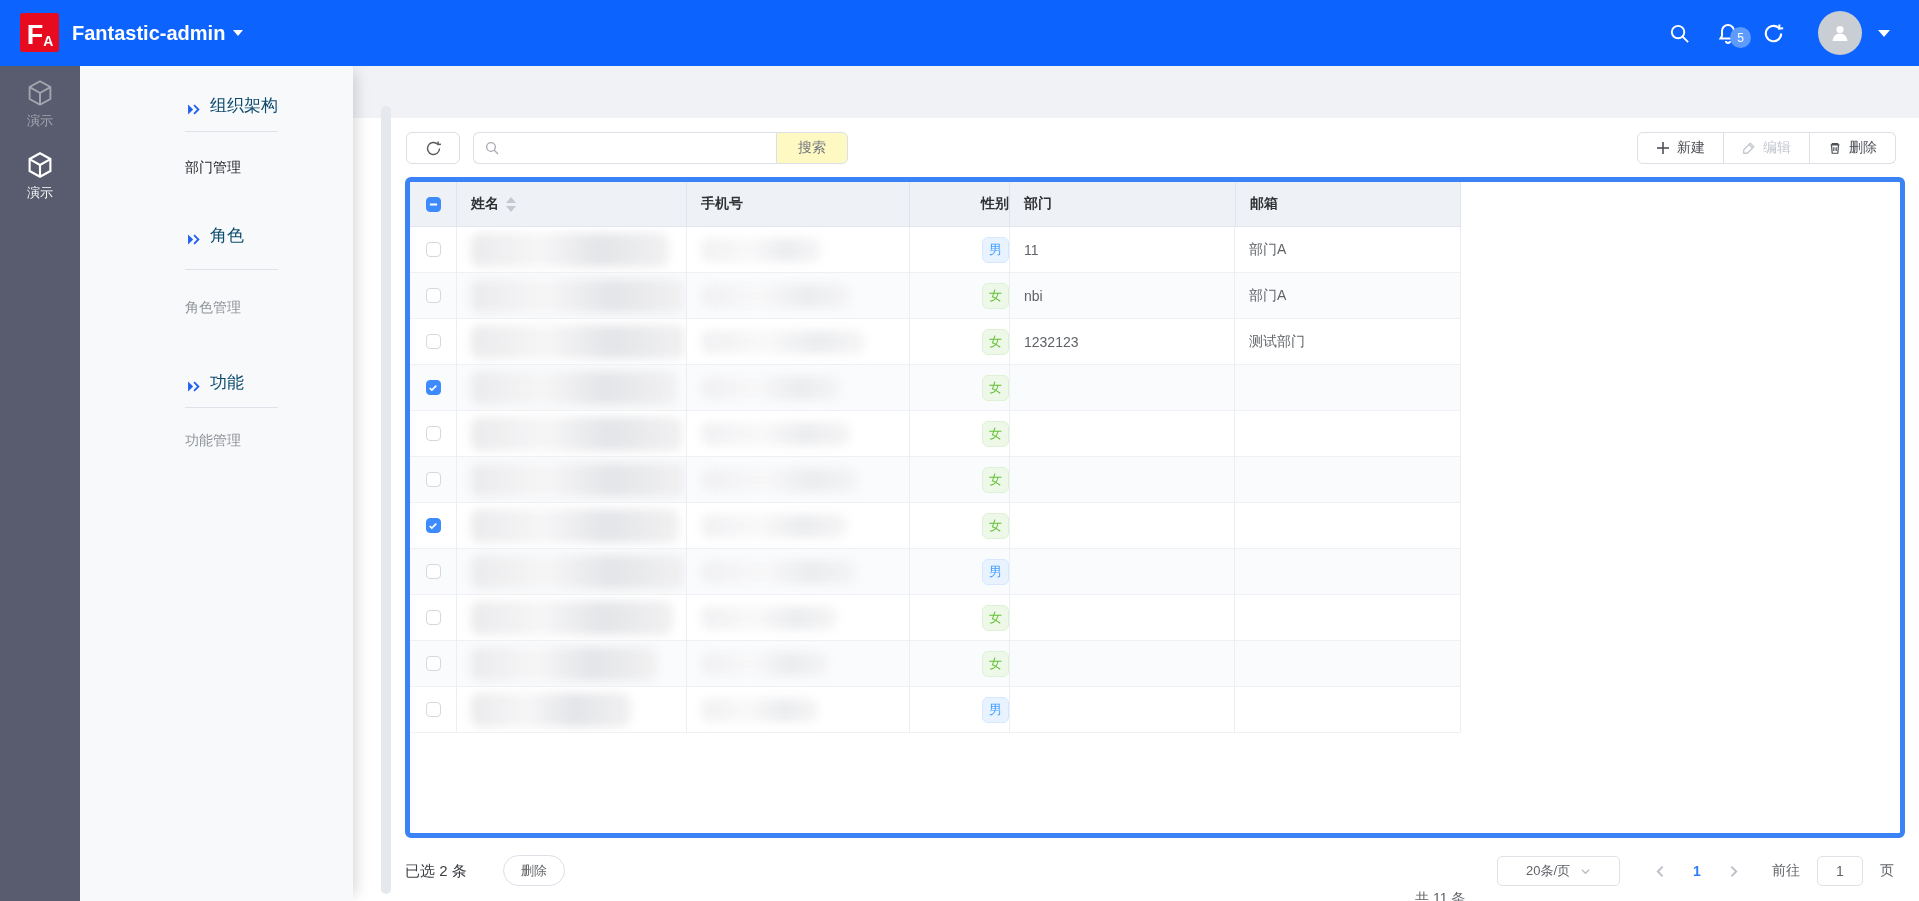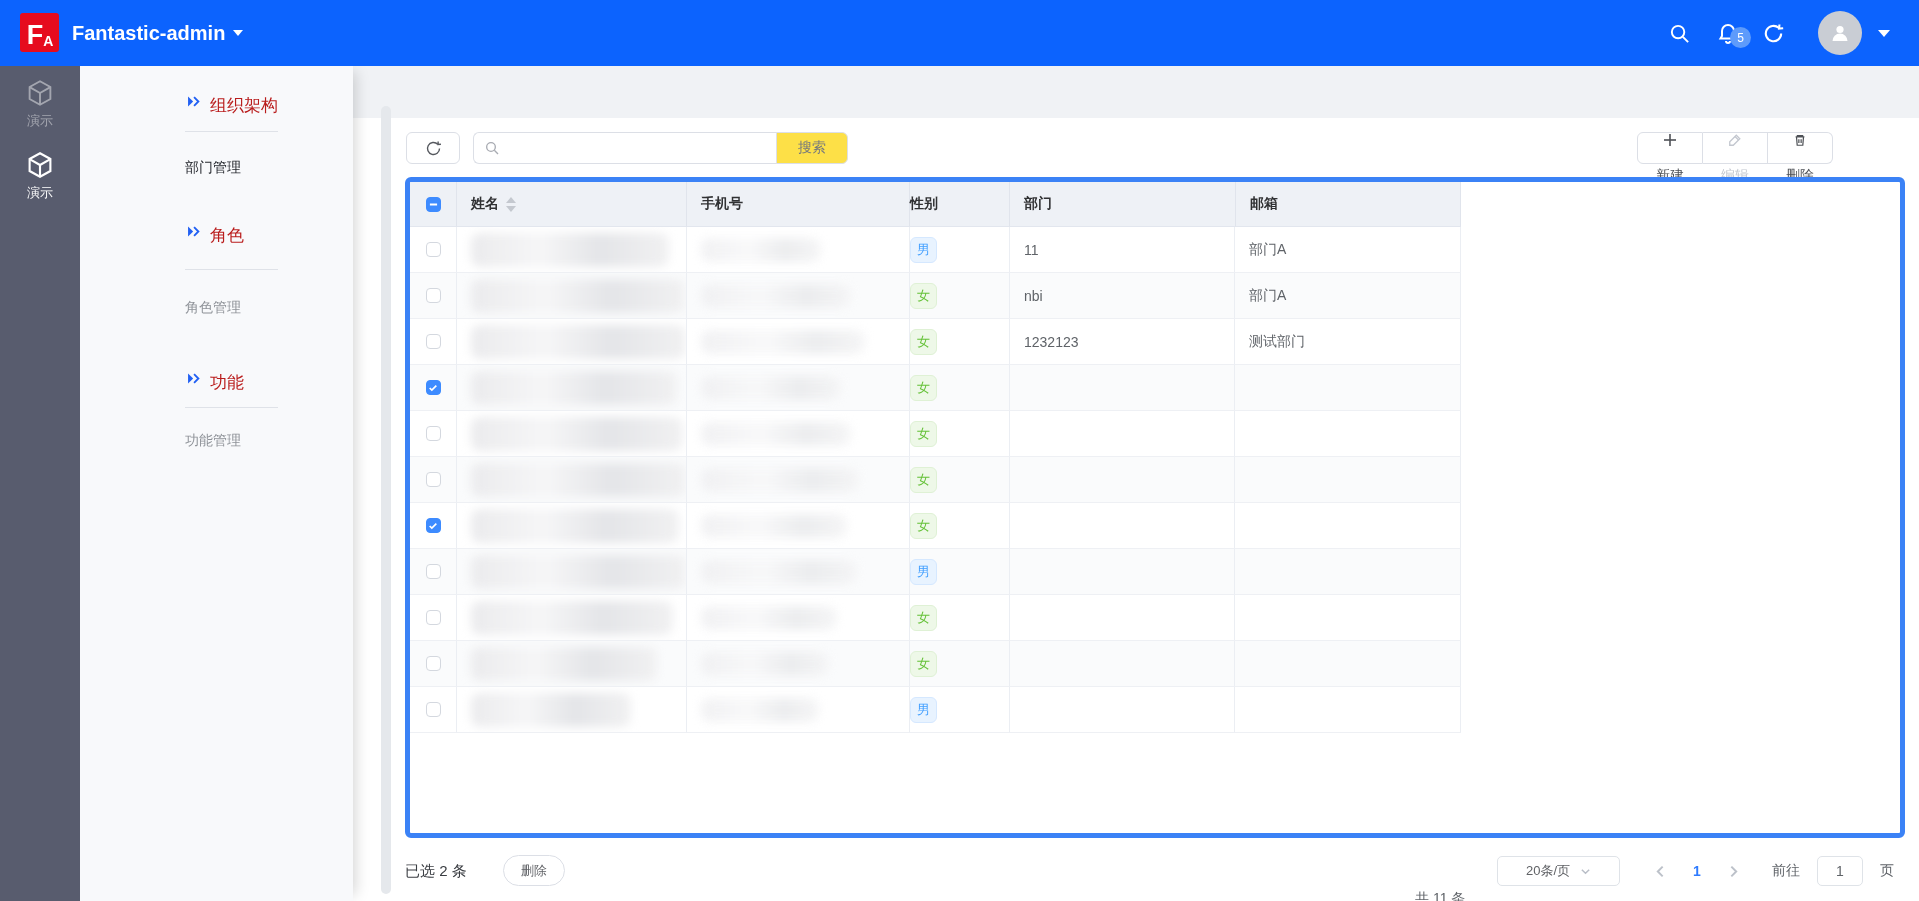--- a/index.html
+++ b/index.html
@@ -29,49 +29,49 @@
   .rail-item .rlabel { font-size:13px; }
   .rail-item.dim { opacity:.45; }
 
   
   .tabs-band { position:absolute; left:80px; top:66px; width:1839px; height:52px; background:#f0f2f5; z-index:1; }
   .hidden-partial { position:absolute; left:334px; top:139px; font-size:15px; color:#2e7bff; z-index:2; white-space:nowrap; }
   .scroll-strip { position:absolute; left:381px; top:106px; width:10px; height:788px; background:#e5e8ec; border-radius:6px; z-index:3; }
 
   
   .drawer { position:absolute; left:80px; top:66px; width:273px; height:835px; background:#f8f9fb; z-index:10; box-shadow:8px 0 14px -6px rgba(0,0,0,.18); }
-  .group-title { position:absolute; left:106px; display:flex; align-items:flex-start; gap:9px; font-size:17px; color:#b91c1c; cursor:pointer; }
+  .group-title { position:absolute; left:106px; display:flex; align-items:flex-end; gap:9px; font-size:17px; color:#0c4a6e; cursor:pointer; }
   .group-divider { position:absolute; left:105px; width:93px; height:1px; background:#dfe2e8; }
   .menu-item { position:absolute; left:105px; font-size:14px; color:#8f9399; cursor:pointer; white-space:nowrap; }
   .menu-item.active { color:#25282e; }
 
   
   .btn-refresh { position:absolute; left:406px; top:132px; width:54px; height:32px; background:#fff; border:1px solid #dcdfe6; border-radius:6px; display:flex; align-items:center; justify-content:center; cursor:pointer; z-index:4; }
   .search-group { position:absolute; left:473px; top:132px; height:32px; display:flex; z-index:4; }
   .search-input { width:303px; height:32px; border:1px solid #dcdfe6; border-right:none; border-radius:6px 0 0 6px; background:#fff; display:flex; align-items:center; padding:0 10px; gap:8px; }
   .search-input input { border:none; outline:none; flex:1; font-size:14px; color:#606266; background:transparent; font-family:inherit; }
-  .search-btn { width:72px; height:32px; border:1px solid #dcdfe6; border-radius:0 6px 6px 0; background:#fde047; color:#75787e; font-size:14px; display:flex; align-items:center; justify-content:center; cursor:pointer; }
+  .search-btn { width:72px; height:32px; border:1px solid #dcdfe6; border-radius:0 6px 6px 0; background:#fef9c3; color:#75787e; font-size:14px; display:flex; align-items:center; justify-content:center; cursor:pointer; }
   .btn-group { position:absolute; left:1637px; top:132px; height:32px; display:flex; z-index:4; }
-  .gbtn { height:32px; padding:0 18px; background:#fff; border:1px solid #dcdfe6; border-left-width:0; font-size:14px; color:#4e5156; display:flex; align-items:center; gap:20px; cursor:pointer; white-space:nowrap;flex-direction:column; }
+  .gbtn { height:32px; padding:0 18px; background:#fff; border:1px solid #dcdfe6; border-left-width:0; font-size:14px; color:#4e5156; display:flex; align-items:center; gap:7px; cursor:pointer; white-space:nowrap; }
   .gbtn:first-child { border-left-width:1px; border-radius:6px 0 0 6px; }
   .gbtn:last-child { border-radius:0 6px 6px 0; }
   .gbtn.disabled { color:#c3c7cf; cursor:not-allowed; }
 
   
   .table-wrap { position:absolute; left:405px; top:177px; width:1500px; height:661px; background:#fff; border:5px solid #3b82f6; border-radius:6px; overflow:hidden; z-index:4; }
   .t-header { display:flex; height:45px; }
   .t-header .cell { background:#eef1f6; font-weight:bold; color:#303133; font-size:14px; border-right:1px solid #e0e4ec; border-bottom:1px solid #e2e6ee; }
   .t-row { display:flex; height:46px; }
   .t-row .cell { border-right:1px solid #ebeef3; border-bottom:1px solid #eef0f4; font-size:14px; color:#5f6368; overflow:hidden; }
   .t-row.striped .cell { background:#fafbfc; }
   .cell { display:flex; align-items:center; }
   .c0 { width:47px; justify-content:center; }
   .c1 { width:230px; padding-left:14px; }
   .c2 { width:223px; padding-left:14px; }
-  .c3 { width:100px; justify-content:flex-start; }
+  .c3 { width:100px; justify-content:flex-end; }
   .c4 { width:225px; padding-left:14px; }
   .c5 { width:226px; padding-left:14px; }
   .checkbox { width:15px; height:15px; border:1px solid #d4d8df; border-radius:4px; background:#fff; display:flex; align-items:center; justify-content:center; cursor:pointer; }
   .checkbox.checked, .checkbox.indeterminate { background:#3d8bff; border-color:#3d8bff; }
   .sorters { display:flex; flex-direction:column; gap:3px; margin-left:7px; cursor:pointer; }
   .car-up { width:0; height:0; border-left:5px solid transparent; border-right:5px solid transparent; border-bottom:6px solid #c4c8cf; }
   .car-dn { width:0; height:0; border-left:5px solid transparent; border-right:5px solid transparent; border-top:6px solid #c4c8cf; }
   .tag { width:27px; height:26px; border-radius:6px; display:flex; align-items:center; justify-content:center; font-size:13px; border:1px solid; }
   .tag.male { background:#e8f3ff; border-color:#d5e8ff; color:#409eff; }
   .tag.female { background:#eef8e8; border-color:#dff1d5; color:#67c23a; }

